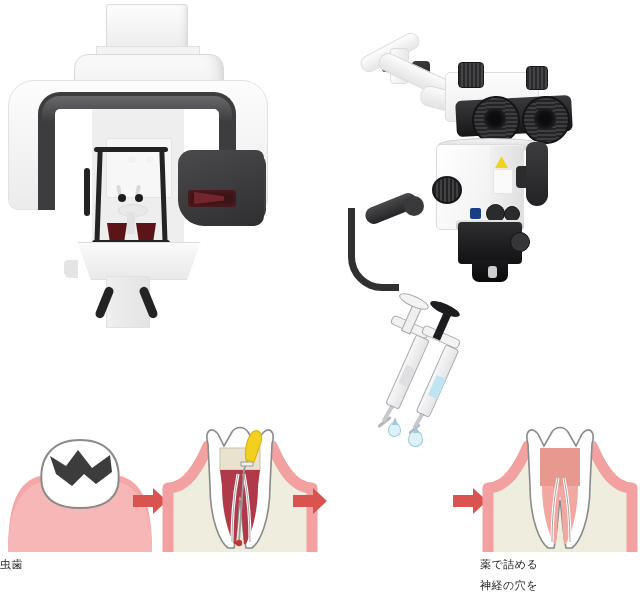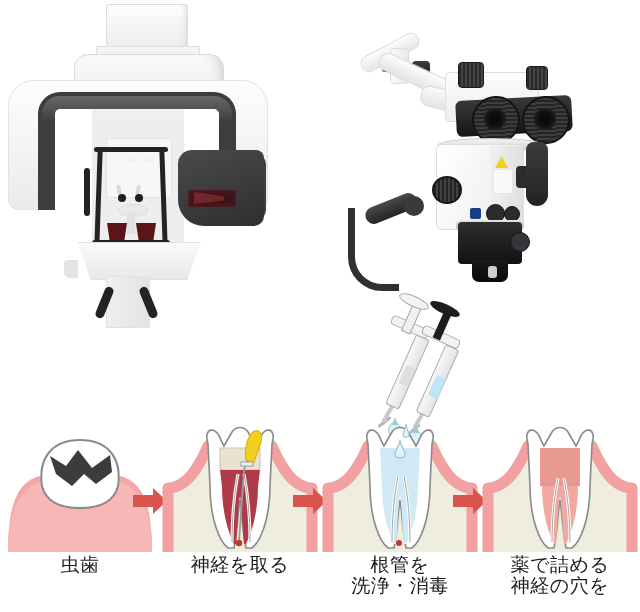--- a/index.html
+++ b/index.html
@@ -159,22 +159,22 @@
     border-left:3px solid transparent;border-right:3px solid transparent;border-bottom:8px solid #9ec9d9;}
   .d1{left:6px;top:112px;width:11px;height:13px;}
   .d2{left:26px;top:120px;width:13px;height:15px;}
 
   
   .steps{position:absolute;left:0;top:424px;width:640px;height:188px;}
   .step{position:absolute;top:0;width:160px;height:188px;}
   .s1{left:0px;} .s2{left:160px;} .s3{left:320px;} .s4{left:480px;}
   .step .art{position:absolute;left:0;top:0;width:160px;height:128px;}
   .step svg{display:block;}
-  .caption{position:absolute;left:0;top:130px;width:160px;text-align:center;
-    font-size:19px;line-height:21px;color:#1b1b1b;letter-spacing:.5px;}
+  .caption{position:absolute;left:0;top:130px;width:160px;
+    font-size:11px;line-height:21px;color:#1b1b1b;letter-spacing:.5px;}
 
   .arrow{position:absolute;top:64px;width:34px;height:26px;}
   .a1{left:133px;} .a2{left:293px;} .a3{left:453px;}
   .arrow svg{display:block;}
 </style>
 </head>
 <body>
 
 <div class="stage">
 
@@ -325,59 +325,28 @@
           <path d="M78 50 C74 70 72 96 72 118" fill="none" stroke="#9a9a9a" stroke-width="0.9"></path>
           <path d="M84 50 C88 70 90 96 90 118" fill="none" stroke="#9a9a9a" stroke-width="0.9"></path>
 
           <path d="M79 118 L84 46 L88 34" fill="none" stroke="#9a9a9a" stroke-width="1.8"></path>
           <rect x="81" y="38" width="12" height="4" fill="#f1f1f1" stroke="#9a9a9a" stroke-width="1"></rect>
           <path d="M86 36 C84 24 88 12 93 8 C99 4 103 10 101 18 L94 38 Z" fill="#f4d01e" stroke="#d9b616" stroke-width="1.2"></path>
 
           <circle cx="79" cy="119" r="3.2" fill="#c0392b"></circle>
         </svg>
       </div>
-      <div class="caption">
-        <div>神経を取る</div>
-      </div>
     </div>
 
     <div class="arrow a2">
       <svg width="34" height="26" viewBox="0 0 34 26">
         <path d="M0 7 L20 7 L20 0 L34 13 L20 26 L20 19 L0 19 Z" fill="#d9534f"></path>
       </svg>
     </div>
 
-    <div class="step s3">
-      <div class="art">
-        <svg width="160" height="128" viewBox="0 0 160 128">
-          <path d="M8 128 L8 64 C28 64 40 40 48 22 C56 40 70 64 80 64 C90 64 104 40 112 22
-                   C120 40 132 64 152 64 L152 128 Z" fill="#efedde"></path>
-          <path d="M8 128 L8 64 C28 64 40 40 48 22 C56 40 70 64 80 64 C90 64 104 40 112 22
-                   C120 40 132 64 152 64 L152 128" fill="none" stroke="#f2a0a0" stroke-width="11" stroke-linejoin="round"></path>
-          <path d="M48 20 C44 6 52 2 58 10 L64 22 L72 8 C76 2 84 2 88 8 L96 22 L102 10
-                   C108 2 116 6 112 20 L110 62 C110 96 100 118 92 124 L86 124
-                   C82 104 82 86 80 76 C78 86 78 104 74 124 L68 124 C60 118 50 96 50 62 Z" fill="#ffffff" stroke="#8a8a8a" stroke-width="1.6"></path>
-
-          <path d="M60 24 L100 24 L98 62 C98 92 90 112 86 120 L84 120 C82 100 82 82 80 72
-                   C78 82 78 100 76 120 L74 120 C70 112 62 92 62 62 Z" fill="#cfe9f5"></path>
-          <path d="M78 52 C74 72 72 96 72 118" fill="none" stroke="#ffffff" stroke-width="3"></path>
-          <path d="M84 52 C88 72 90 96 90 118" fill="none" stroke="#ffffff" stroke-width="3"></path>
-          <path d="M78 52 C74 72 72 96 72 118" fill="none" stroke="#9a9a9a" stroke-width="0.9"></path>
-          <path d="M84 52 C88 72 90 96 90 118" fill="none" stroke="#9a9a9a" stroke-width="0.9"></path>
-          <circle cx="79" cy="119" r="3" fill="#c0392b"></circle>
-
-          <path d="M86 0 C86 4 83 8 83 11 C83 14 89 14 89 11 C89 8 86 4 86 0 Z" fill="#e4f3fa" stroke="#9ec9d9" stroke-width="1.2"></path>
-          <path d="M80 16 C80 21 75 26 75 30 C75 35 85 35 85 30 C85 26 80 21 80 16 Z" fill="#e4f3fa" stroke="#9ec9d9" stroke-width="1.4"></path>
-        </svg>
-      </div>
-      <div class="caption">
-        <div>根管を</div>
-        <div>洗浄・消毒</div>
-      </div>
-    </div>
 
     <div class="arrow a3">
       <svg width="34" height="26" viewBox="0 0 34 26">
         <path d="M0 7 L20 7 L20 0 L34 13 L20 26 L20 19 L0 19 Z" fill="#d9534f"></path>
       </svg>
     </div>
 
     <div class="step s4">
       <div class="art">
         <svg width="160" height="128" viewBox="0 0 160 128">

